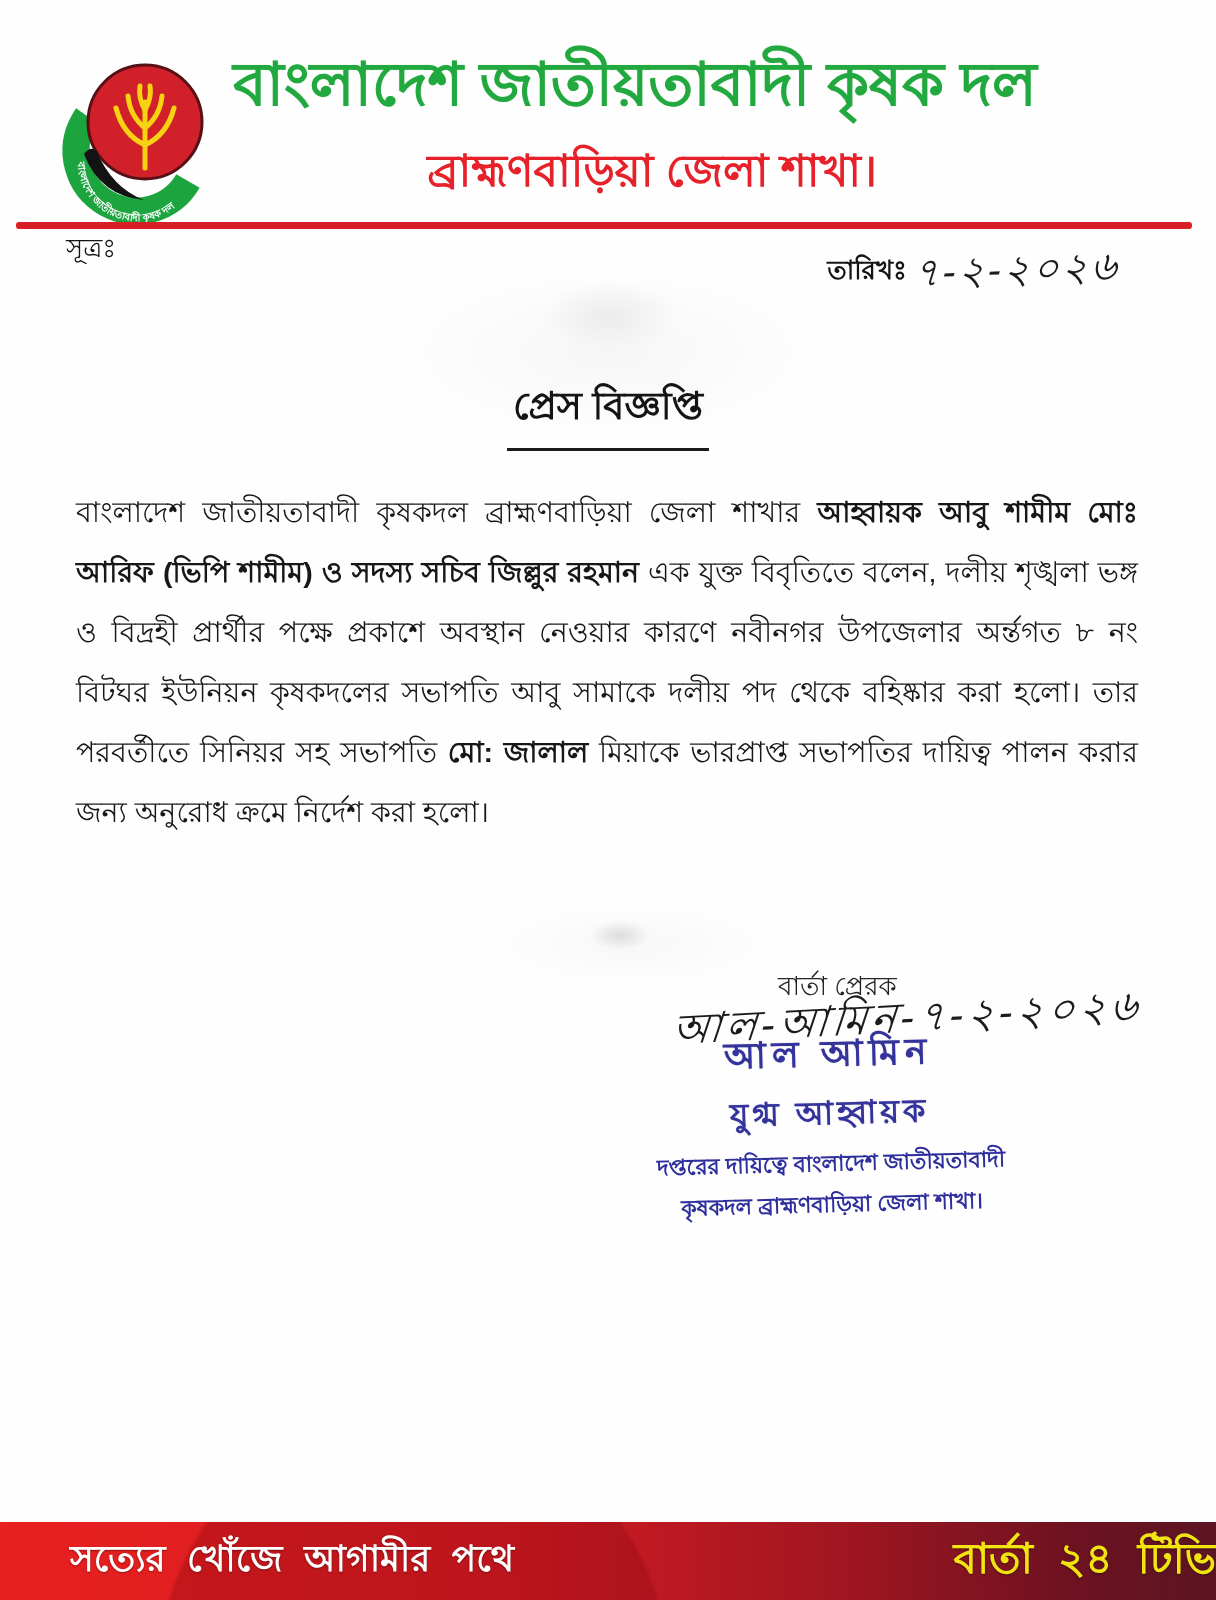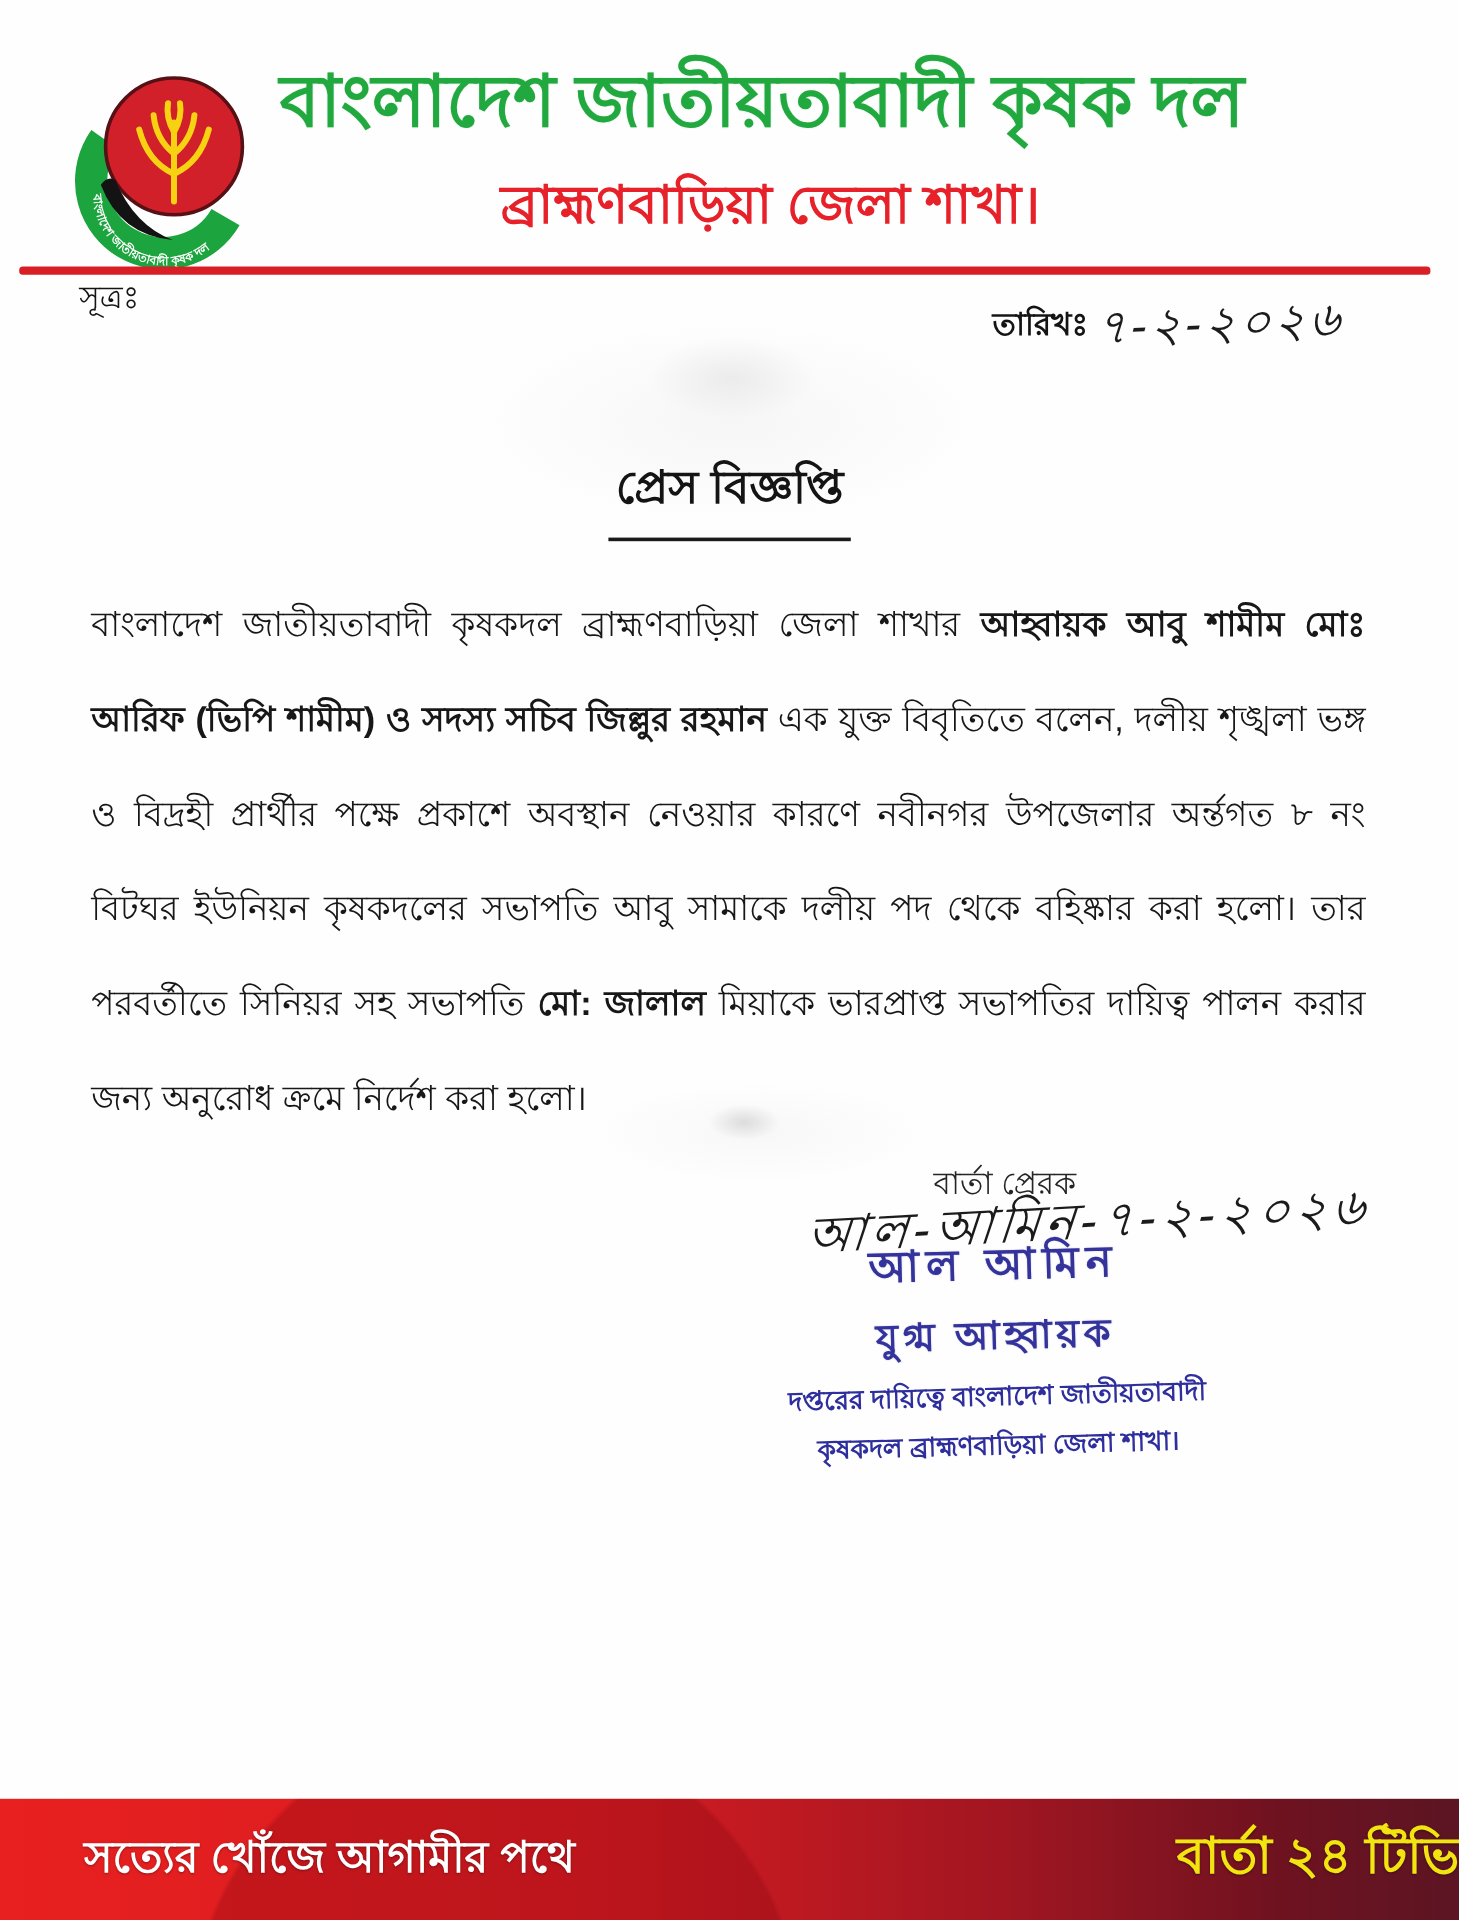--- a/index.html
+++ b/index.html
@@ -23,21 +23,21 @@
   
   .logo { position: absolute; left: 48px; top: 50px; width: 170px; height: 180px; }
   .org-name {
     position: absolute; left: 185px; top: 52px; width: 900px;
     text-align: center;
     font-size: 60px; font-weight: 700; line-height: 1.1;
     color: #21a83e;
     text-shadow: 0 0 1px rgba(33,168,62,.4);
   }
   .branch-name {
-    position: absolute; left: 192px; top: 138px; width: 900px;
+    position: absolute; left: 202px; top: 138px; width: 900px;
     text-align: center;
     font-size: 44px; font-weight: 700;
     color: #e62129;
   }
   .red-rule {
     position: absolute; left: 16px; top: 222px; width: 1176px; height: 7px;
     background: #d91f26; border-radius: 3px;
   }
 
   
@@ -61,21 +61,21 @@
     display: inline-block;
     font-size: 38px; font-weight: 700; color: #141414;
     border-bottom: 3px solid #1a1a1a;
     padding: 0 6px 8px 6px;
     text-align: right;
   }
 
   
   .body-text {
     position: absolute; left: 76px; top: 482px; width: 1062px;
-    font-size: 28.5px; line-height: 79px; color: #171717;
+    font-size: 28.5px; line-height: 60px; color: #171717;
     text-align: justify;
   }
   .seg-bold { font-weight: 700; }
 
   
   .sender-label {
     position: absolute; left: 778px; top: 966px;
     font-size: 26px; color: #252525;
   }
   .handwritten-sig {
@@ -105,25 +105,25 @@
     position: absolute; left: 540px; top: 280px; width: 140px; height: 70px;
     background: radial-gradient(ellipse at center, rgba(110,110,110,.10), transparent 70%);
   }
   .smudge2 {
     position: absolute; left: 590px; top: 920px; width: 60px; height: 30px;
     background: radial-gradient(ellipse at center, rgba(90,90,90,.18), transparent 70%);
   }
 
   
   .footer-bar {
-    position: absolute; left: 0; bottom: 0; width: 1216px; height: 101px;
+    position: absolute; left: 0; bottom: 0; width: 1216px; height: 78px;
     background:
       radial-gradient(circle 420px at 34% 190%, rgba(140,8,18,.35) 60%, transparent 61%),
       linear-gradient(90deg, #e8201f 0%, #d81c22 40%, #a31621 68%, #6e1220 88%, #5c1523 100%);
-    display: flex; align-items: center; justify-content: space-between;
+    display: flex; align-items: center; justify-content: space-between; font-family: Liberation Mono, monospace;
   }
   .footer-slogan {
     margin-left: 70px;
     font-size: 36px; font-weight: 700; color: #ffffff;
     text-shadow: 0 1px 2px rgba(0,0,0,.35);
   }
   .footer-channel {
     font-size: 42px; font-weight: 700; color: #f2e411;
     text-shadow: 0 1px 2px rgba(0,0,0,.4);
   }

